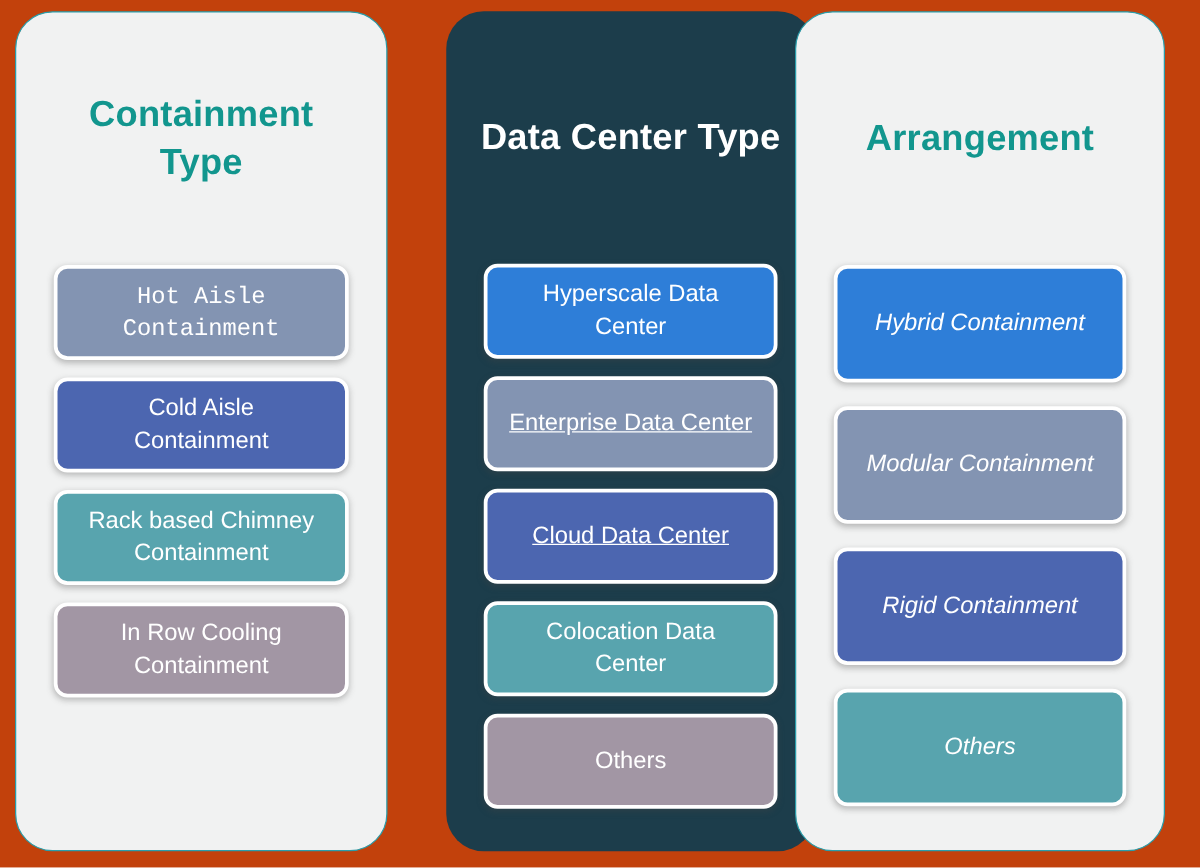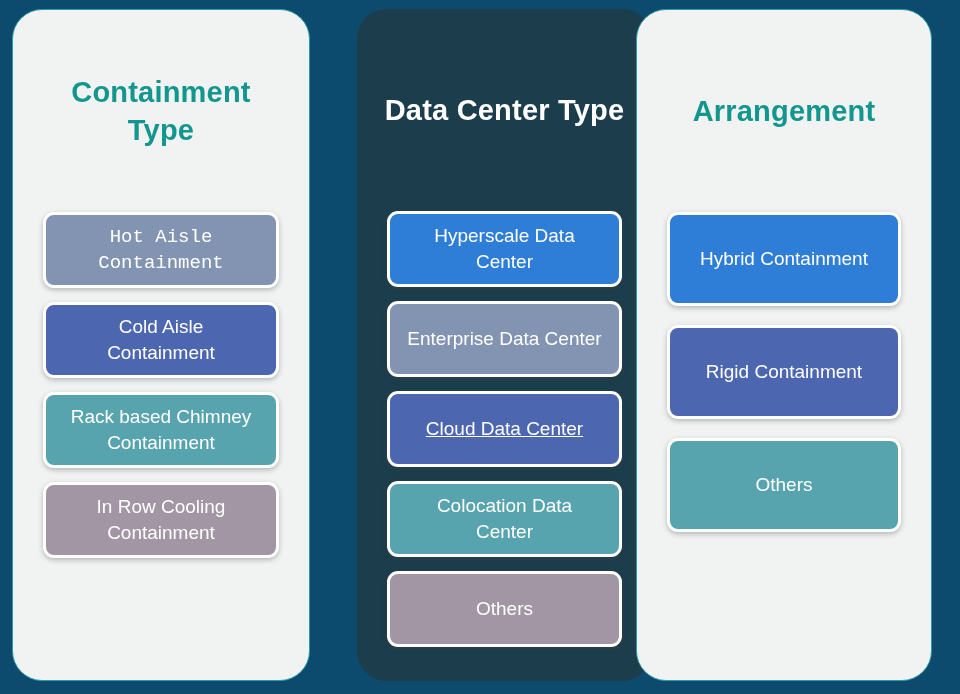--- a/index.html
+++ b/index.html
@@ -8,21 +8,21 @@
     background: #ffffff;
     width: 960px;
     height: 694px;
     font-family: "Liberation Sans", sans-serif;
     overflow: hidden;
   }
   .canvas {
     position: relative;
     width: 960px;
     height: 694px;
-    background: #0c4a6e;
+    background: #c2410c;
   }
   .panel {
     position: absolute;
     top: 9px;
     height: 672px;
     border-radius: 30px;
     box-sizing: border-box;
     display: flex;
     flex-direction: column;
   }
@@ -52,21 +52,21 @@
   .panel--light .panel-title { color: #12968e; }
   .panel--dark  .panel-title { color: #ffffff; }
 
   .items {
     display: flex;
     flex-direction: column;
     padding: 0 30px;
   }
   .panel--left .items,
   .panel--middle .items { gap: 14px; }
-  .panel--right .items  { gap: 19px; }
+  .panel--right .items  { gap: 19px; font-style: italic; }
 
   .category-item {
     box-sizing: border-box;
     border: 3px solid #ffffff;
     border-radius: 11px;
     box-shadow: 0 2px 5px rgba(70, 70, 70, 0.35);
     display: flex;
     align-items: center;
     justify-content: center;
     text-align: center;
@@ -97,30 +97,31 @@
       <div class="category-item" style="background-color: rgb(162, 150, 164);">In Row Cooling
 Containment</div>
     </div>
   </div>
 
   <div class="panel panel--dark panel--middle">
     <div class="panel-title">Data Center Type</div>
     <div class="items">
       <div class="category-item" style="background-color: rgb(46, 126, 216); text-align: center;">Hyperscale Data
 Center</div>
-      <div class="category-item" style="background-color: rgb(131, 148, 178);">Enterprise Data Center</div>
+      <div class="category-item" style="background-color: rgb(131, 148, 178); text-decoration: underline;">Enterprise Data Center</div>
       <div class="category-item" style="background-color: rgb(76, 102, 176); text-decoration: underline;">Cloud Data Center</div>
       <div class="category-item" style="background-color: rgb(88, 164, 174);">Colocation Data
 Center</div>
       <div class="category-item" style="background-color: rgb(162, 150, 164);">Others</div>
     </div>
   </div>
 
   <div class="panel panel--light panel--right">
     <div class="panel-title">Arrangement</div>
     <div class="items">
       <div class="category-item" style="background-color: rgb(46, 126, 216);">Hybrid Containment</div>
+      <div class="category-item" style="background-color: rgb(131, 148, 178);">Modular Containment</div>
       <div class="category-item" style="background-color: rgb(76, 102, 176);">Rigid Containment</div>
       <div class="category-item" style="background-color: rgb(88, 164, 174);">Others</div>
     </div>
   </div>
 
 </div>
 
 </body></html>

